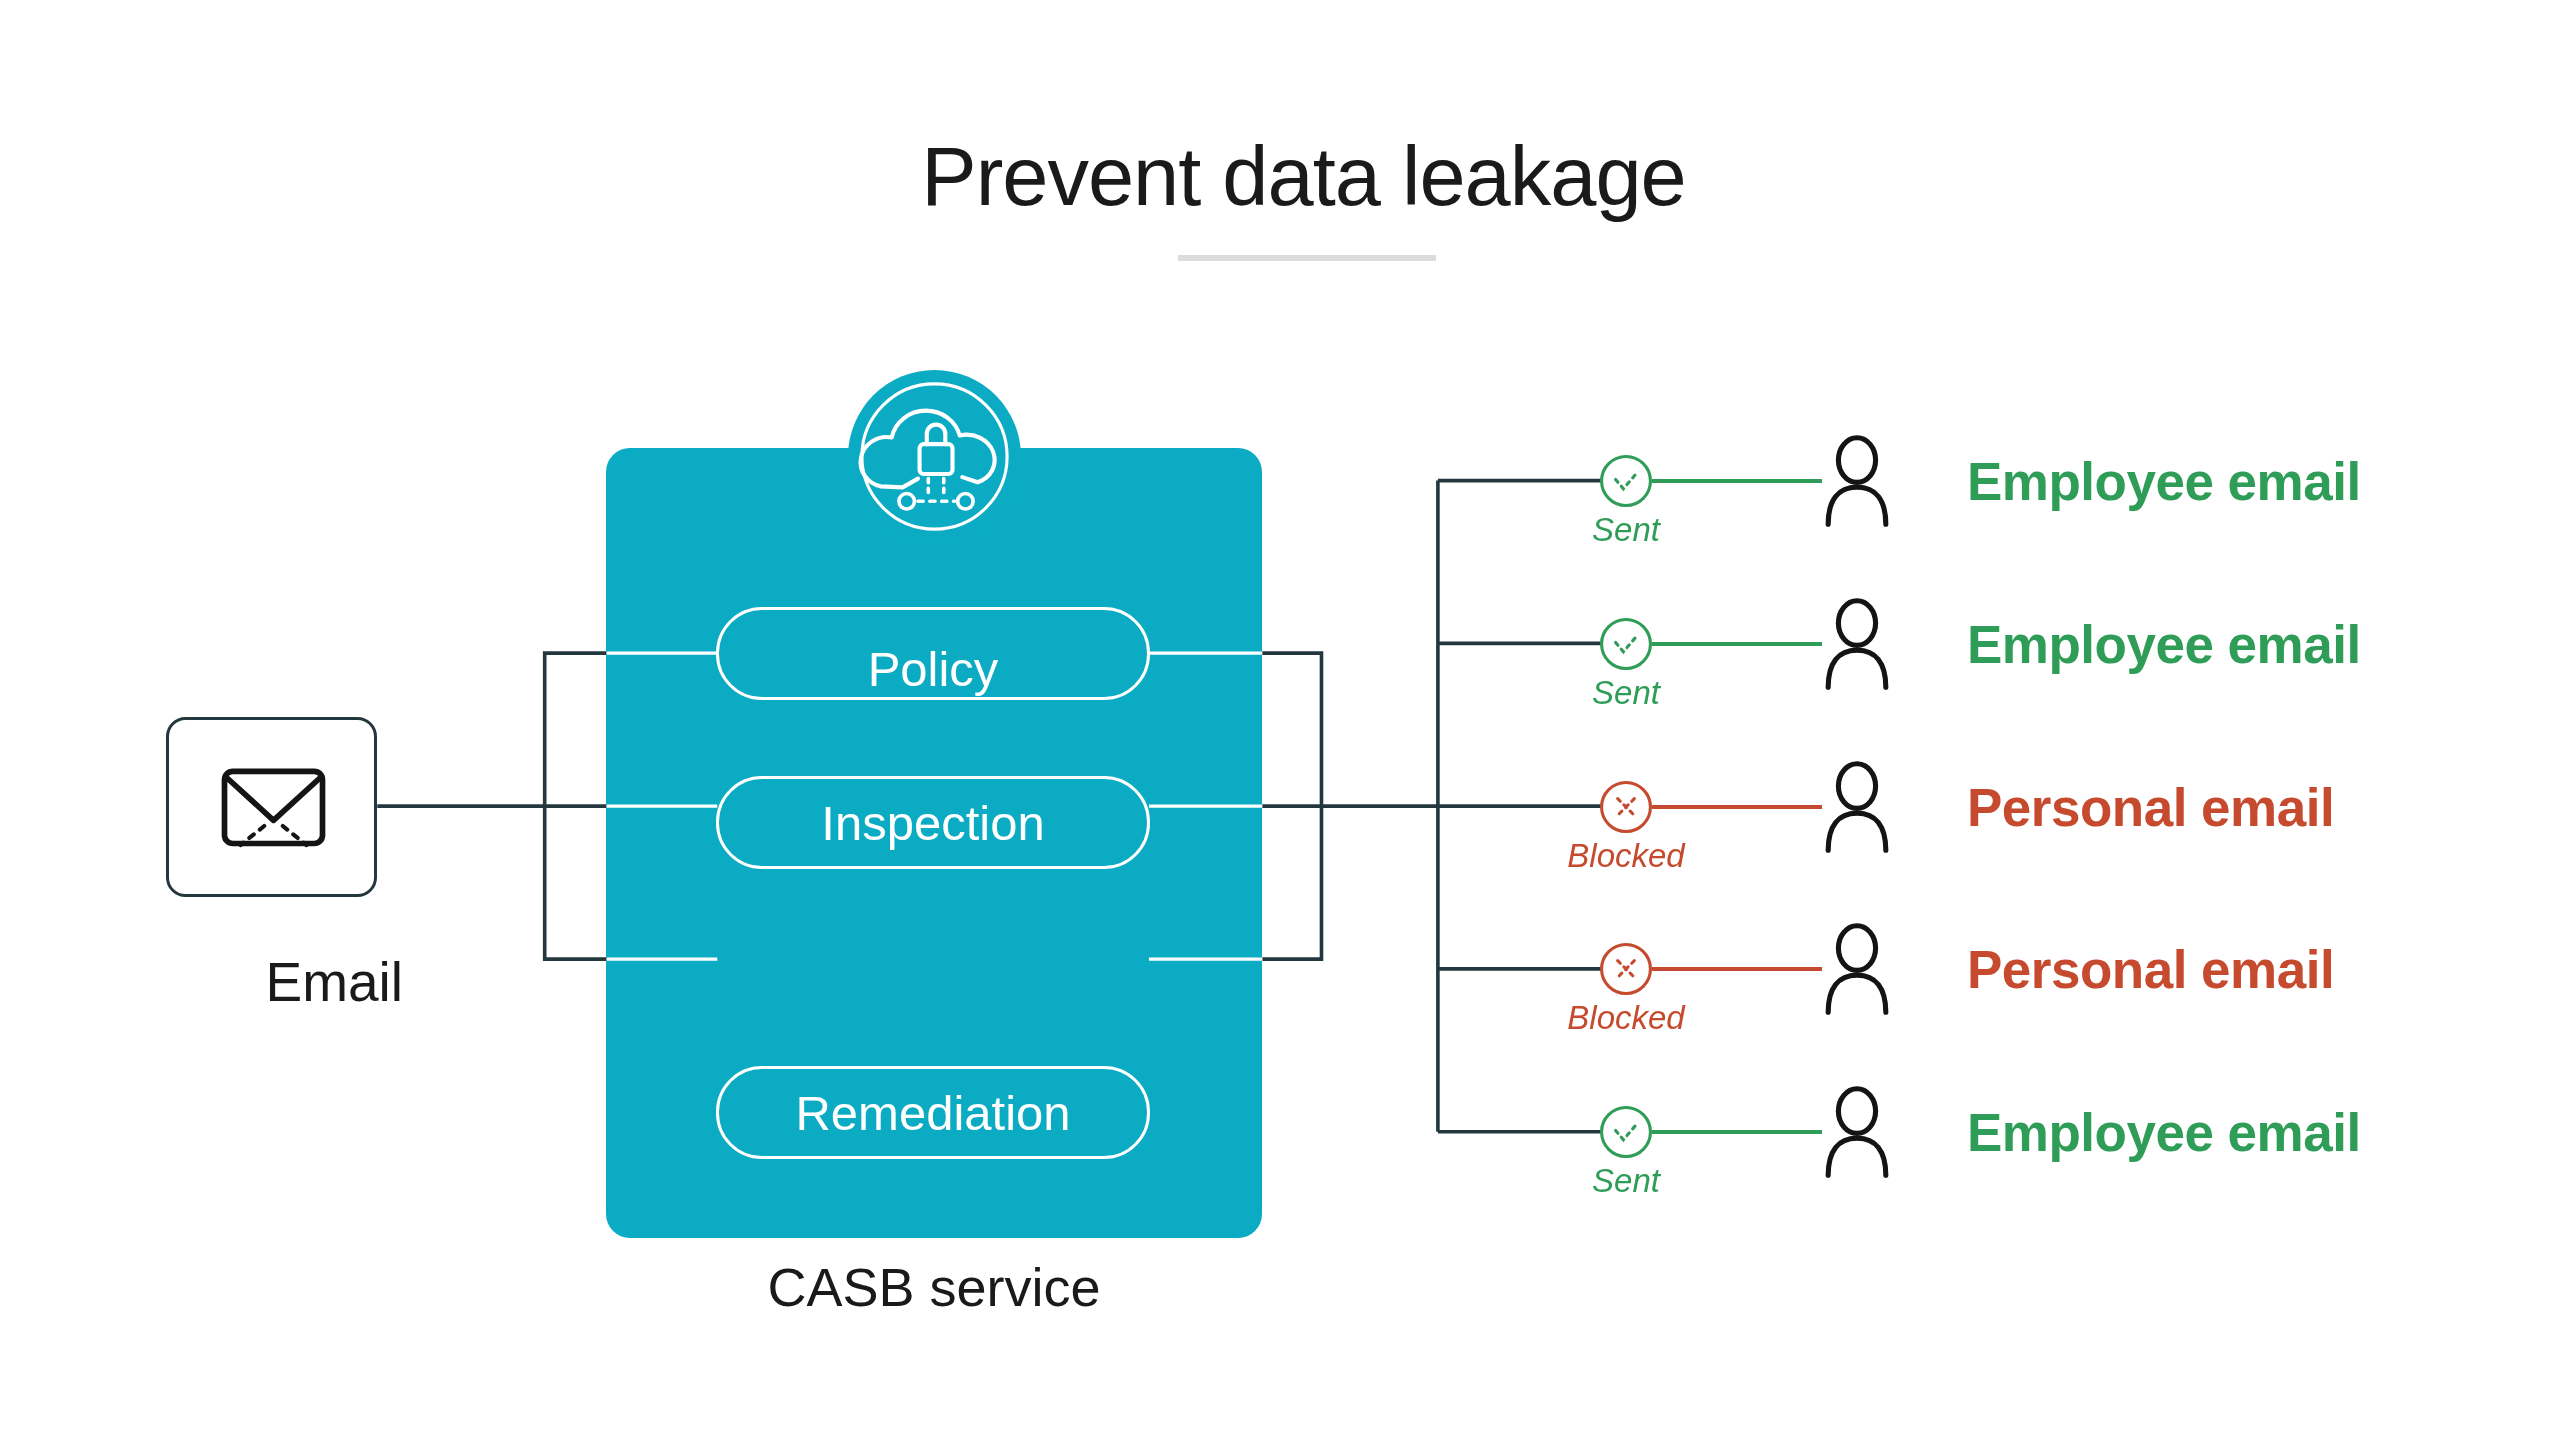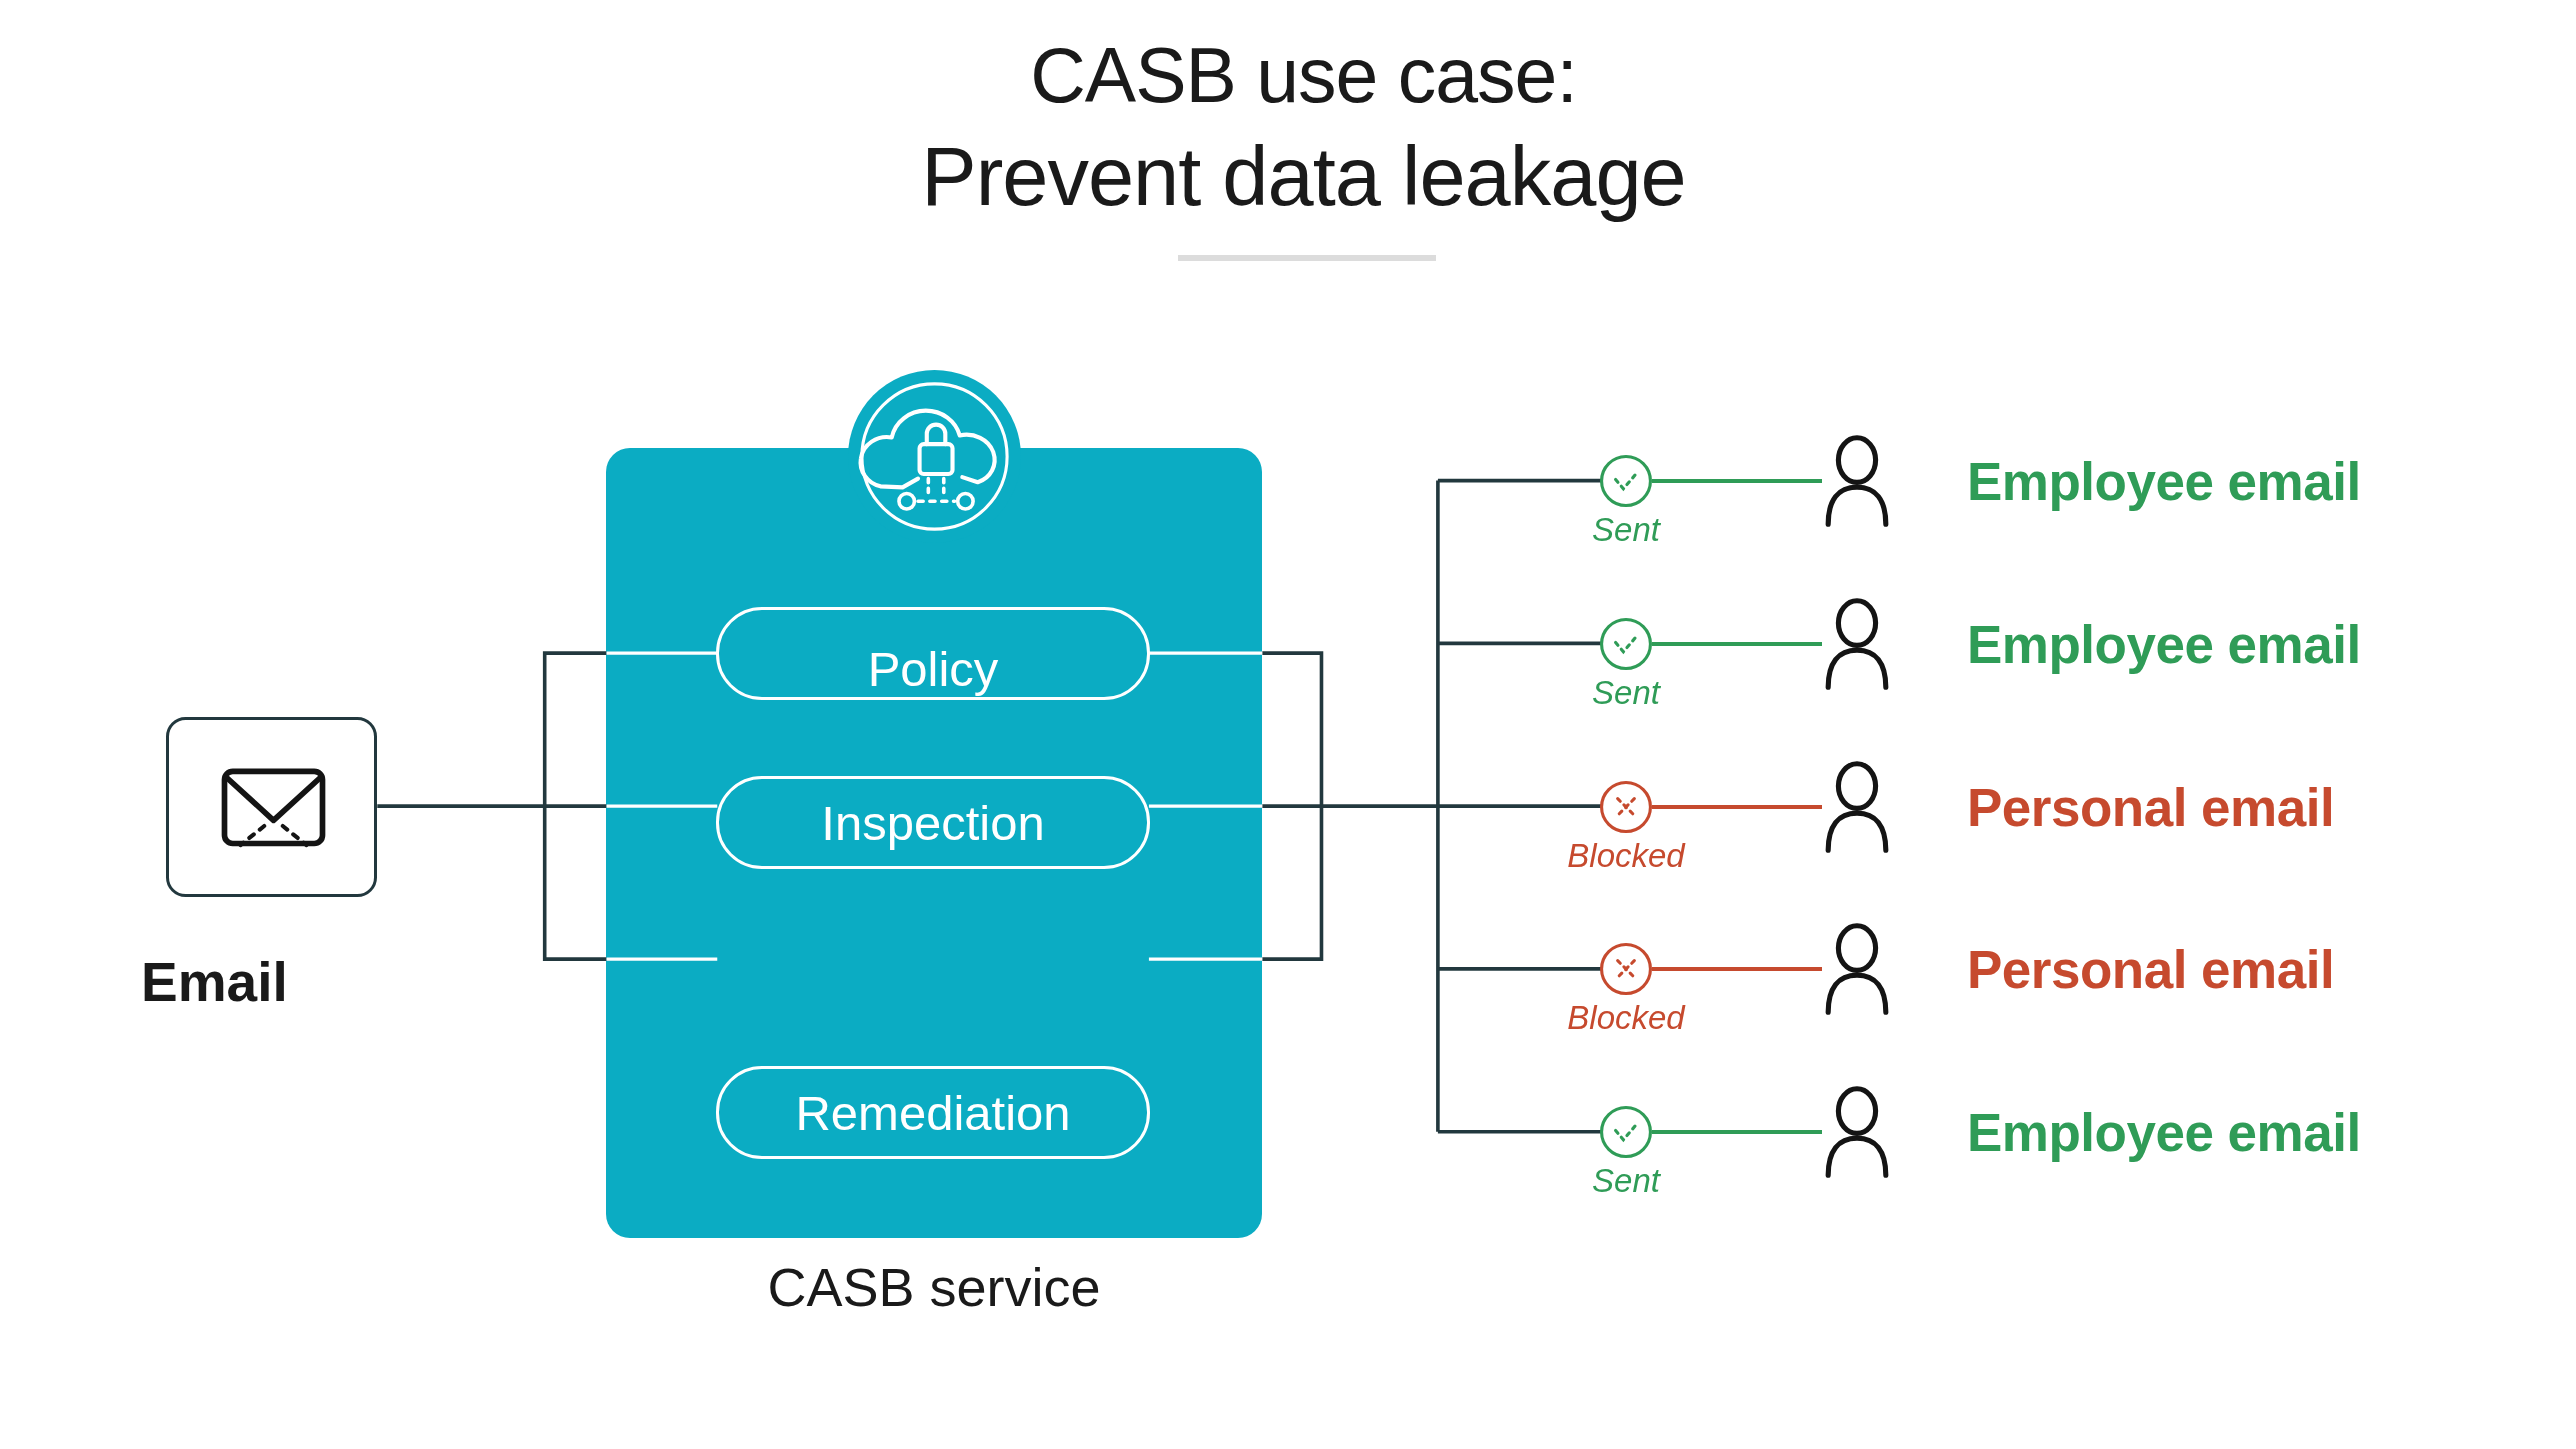--- a/index.html
+++ b/index.html
@@ -19,22 +19,22 @@
 
   
   .lines{position:absolute;left:0;top:0;z-index:2}
   .lines .dark{fill:none;stroke:var(--line);stroke-width:7}
   .lines .white{fill:none;stroke:#ffffff;stroke-width:6}
 
   
   .email-box{position:absolute;left:166px;top:717px;width:211px;height:180px;box-sizing:border-box;
     border:3.6px solid var(--line);border-radius:19.6px;background:#fff;z-index:1}
   .envelope{position:absolute;left:40px;top:41px}
-  .email-label{position:absolute;left:141px;top:950px;width:262px;text-align:left;
-    font-size:55px;font-weight:700;color:var(--text);z-index:3}
+  .email-label{position:absolute;left:141px;top:950px;width:262px;text-align:right;
+    font-size:55px;font-weight:400;color:var(--text);z-index:3}
 
   
   .casb-box{position:absolute;left:606px;top:448px;width:656px;height:790px;
     background:var(--teal);border-radius:24px;z-index:1}
   .pill{position:absolute;left:110px;width:434px;height:93px;box-sizing:border-box;
     border:3.1px solid #ffffff;border-radius:46px;display:flex;align-items:center;justify-content:center;z-index:3}
   .pill-text{color:#ffffff;font-size:49px;font-weight:400;letter-spacing:0}
   .cloud-badge{position:absolute;left:848px;top:370px;z-index:3}
   .cloud-badge .disc{fill:var(--teal)}
   .cloud-badge .ring{fill:none;stroke:#ffffff;stroke-width:6}
@@ -61,21 +61,20 @@
   .person .head{fill:#ffffff;stroke:#141414;stroke-width:11}
   .person .shoulders{fill:none;stroke:#141414;stroke-width:11;stroke-linecap:round}
   .row-label{margin-left:75px;font-size:53px;font-weight:700;white-space:nowrap;letter-spacing:-0.5px}
 </style>
 </head>
 <body>
 
 <div class="canvas">
 
   <header class="title-block">
-    <div class="title-line1">CASB use case:</div>
     <div class="title-line2">Prevent data leakage</div>
     <div class="title-divider"></div>
   </header>
 
   <svg class="lines" width="2576" height="1449" viewBox="0 0 5000 2813" aria-hidden="true">
 
     <path class="dark" d="M732 1565 H1177"></path>
     <path class="dark" d="M1177 1268 H1057 V1862 H1177"></path>
     <path class="dark" d="M2450 1268 H2565 V1862 H2450"></path>
     <path class="dark" d="M2450 1565 H3160"></path>

